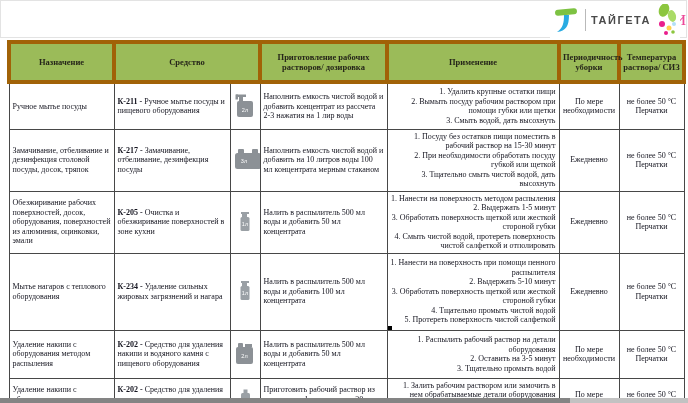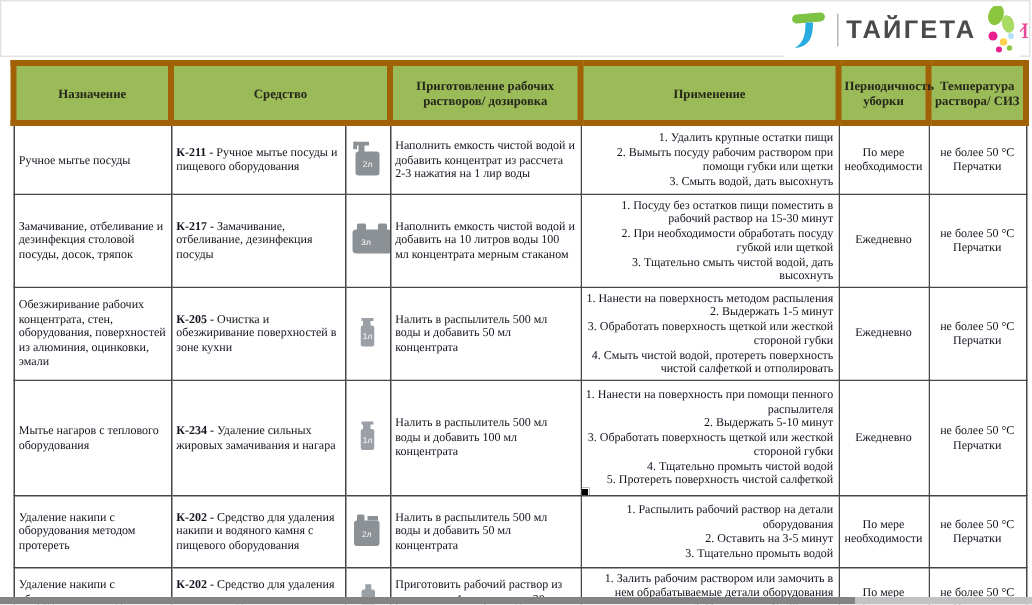--- a/index.html
+++ b/index.html
@@ -7,21 +7,21 @@
           font-family:"Liberation Serif", serif; overflow:hidden; }
 
   
   .titlebar { position:absolute; top:0; left:0; width:687px; height:38px;
               border:1px solid #e3e3e3; box-sizing:border-box; background:#fff; }
   .title { position:absolute; left:0; top:5px; width:100%; text-align:right;
            font-size:21px; color:#ec4899; }
   .logo { position:absolute; right:6px; top:1px; height:36px; display:flex;
           align-items:center; gap:5px; background:#fff; padding:0 2px; }
   .logo-divider { width:1px; height:22px; background:#b9b9b9; }
-  .brand-name { font-family:"Liberation Sans", sans-serif; font-size:17px;
+  .brand-name { font-family:"Liberation Sans", sans-serif; font-size:11px;
                 font-weight:bold; color:#4a4a4a; letter-spacing:1.5px; }
 
   
   table.map { position:absolute; left:7px; top:40px; width:675px;
               border-collapse:collapse; table-layout:fixed; }
   table.map th { background:#9bbb59; border:4px solid #a16207; color:#26261a;
                  font-size:8.5px; font-weight:bold; text-align:center;
                  vertical-align:middle; padding:2px; height:32px; }
   table.map td { border:1px solid #474747; font-size:8px; line-height:9.5px;
                  color:#14141f; padding:2px 3px; vertical-align:middle;
@@ -125,21 +125,21 @@
         <td class="c-prep">Наполнить емкость чистой водой и добавить на 10 литров воды 100 мл концентрата мерным стаканом</td>
         <td class="c-app">1. Посуду без остатков пищи поместить в рабочий раствор на 15-30 минут
 2. При необходимости обработать посуду губкой или щеткой
 3. Тщательно смыть чистой водой, дать высохнуть</td>
         <td class="c-freq">Ежедневно</td>
         <td class="c-temp">не более 50 °С
 Перчатки</td>
       </tr>
 
       <tr style="height:60px">
-        <td class="c-purpose">Обезжиривание рабочих концентрата, стен, оборудования, поверхностей из алюминия, оцинковки, эмали</td>
+        <td class="c-purpose">Обезжиривание рабочих поверхностей, досок, оборудования, поверхностей из алюминия, оцинковки, эмали</td>
         <td class="c-product"><span class="prod-code">К-205 -</span><span>Очистка и обезжиривание поверхностей в зоне кухни</span></td>
         <td class="c-icon">
           <svg width="14" height="22" viewBox="0 0 14 22">
             <rect x="2.5" y="7" width="9" height="14" rx="1.5" fill="#9aa0a5"></rect>
             <rect x="4" y="3" width="5" height="4.5" fill="#9aa0a5"></rect>
             <rect x="3" y="2" width="8" height="2" fill="#9aa0a5"></rect>
             <text class="icon-label" x="7" y="16" text-anchor="middle">1л</text>
           </svg>
         </td>
         <td class="c-prep sel">Налить в распылитель 500 мл воды и добавить 50 мл концентрата</td>
@@ -147,42 +147,42 @@
 2. Выдержать 1-5 минут
 3. Обработать поверхность щеткой или жесткой стороной губки
 4. Смыть чистой водой, протереть поверхность чистой салфеткой и отполировать</td>
         <td class="c-freq">Ежедневно</td>
         <td class="c-temp">не более 50 °С
 Перчатки</td>
       </tr>
 
       <tr style="height:77px">
         <td class="c-purpose">Мытье нагаров с теплового оборудования</td>
-        <td class="c-product"><span class="prod-code">К-234 -</span><span>Удаление сильных жировых замачивания и нагара</span></td>
+        <td class="c-product"><span class="prod-code">К-234 -</span><span>Удаление сильных жировых загрязнений и нагара</span></td>
         <td class="c-icon">
           <svg width="14" height="22" viewBox="0 0 14 22">
             <rect x="2.5" y="7" width="9" height="14" rx="1.5" fill="#9aa0a5"></rect>
             <rect x="4" y="3" width="5" height="4.5" fill="#9aa0a5"></rect>
             <rect x="3" y="2" width="8" height="2" fill="#9aa0a5"></rect>
             <text class="icon-label" x="7" y="16" text-anchor="middle">1л</text>
           </svg>
         </td>
         <td class="c-prep sel">Налить в распылитель 500 мл воды и добавить 100 мл концентрата</td>
         <td class="c-app sel handle">1. Нанести на поверхность при помощи пенного распылителя
 2. Выдержать 5-10 минут
 3. Обработать поверхность щеткой или жесткой стороной губки
 4. Тщательно промыть чистой водой
 5. Протереть поверхность чистой салфеткой</td>
         <td class="c-freq">Ежедневно</td>
         <td class="c-temp">не более 50 °С
 Перчатки</td>
       </tr>
 
       <tr style="height:48px">
-        <td class="c-purpose">Удаление накипи с оборудования методом протереть</td>
+        <td class="c-purpose">Удаление накипи с оборудования методом распыления</td>
         <td class="c-product"><span class="prod-code">К-202 -</span><span>Средство для удаления накипи и водяного камня с пищевого оборудования</span></td>
         <td class="c-icon">
           <svg width="22" height="24" viewBox="0 0 22 24">
             <rect x="2" y="6" width="17" height="17" rx="2" fill="#8c9196"></rect>
             <rect x="4" y="2" width="5" height="5" rx="1" fill="#8c9196"></rect>
             <rect x="11" y="3" width="7" height="3" fill="#8c9196"></rect>
             <text class="icon-label" x="10.5" y="17" text-anchor="middle">2л</text>
           </svg>
         </td>
         <td class="c-prep">Налить в распылитель 500 мл воды и добавить 50 мл концентрата</td>

